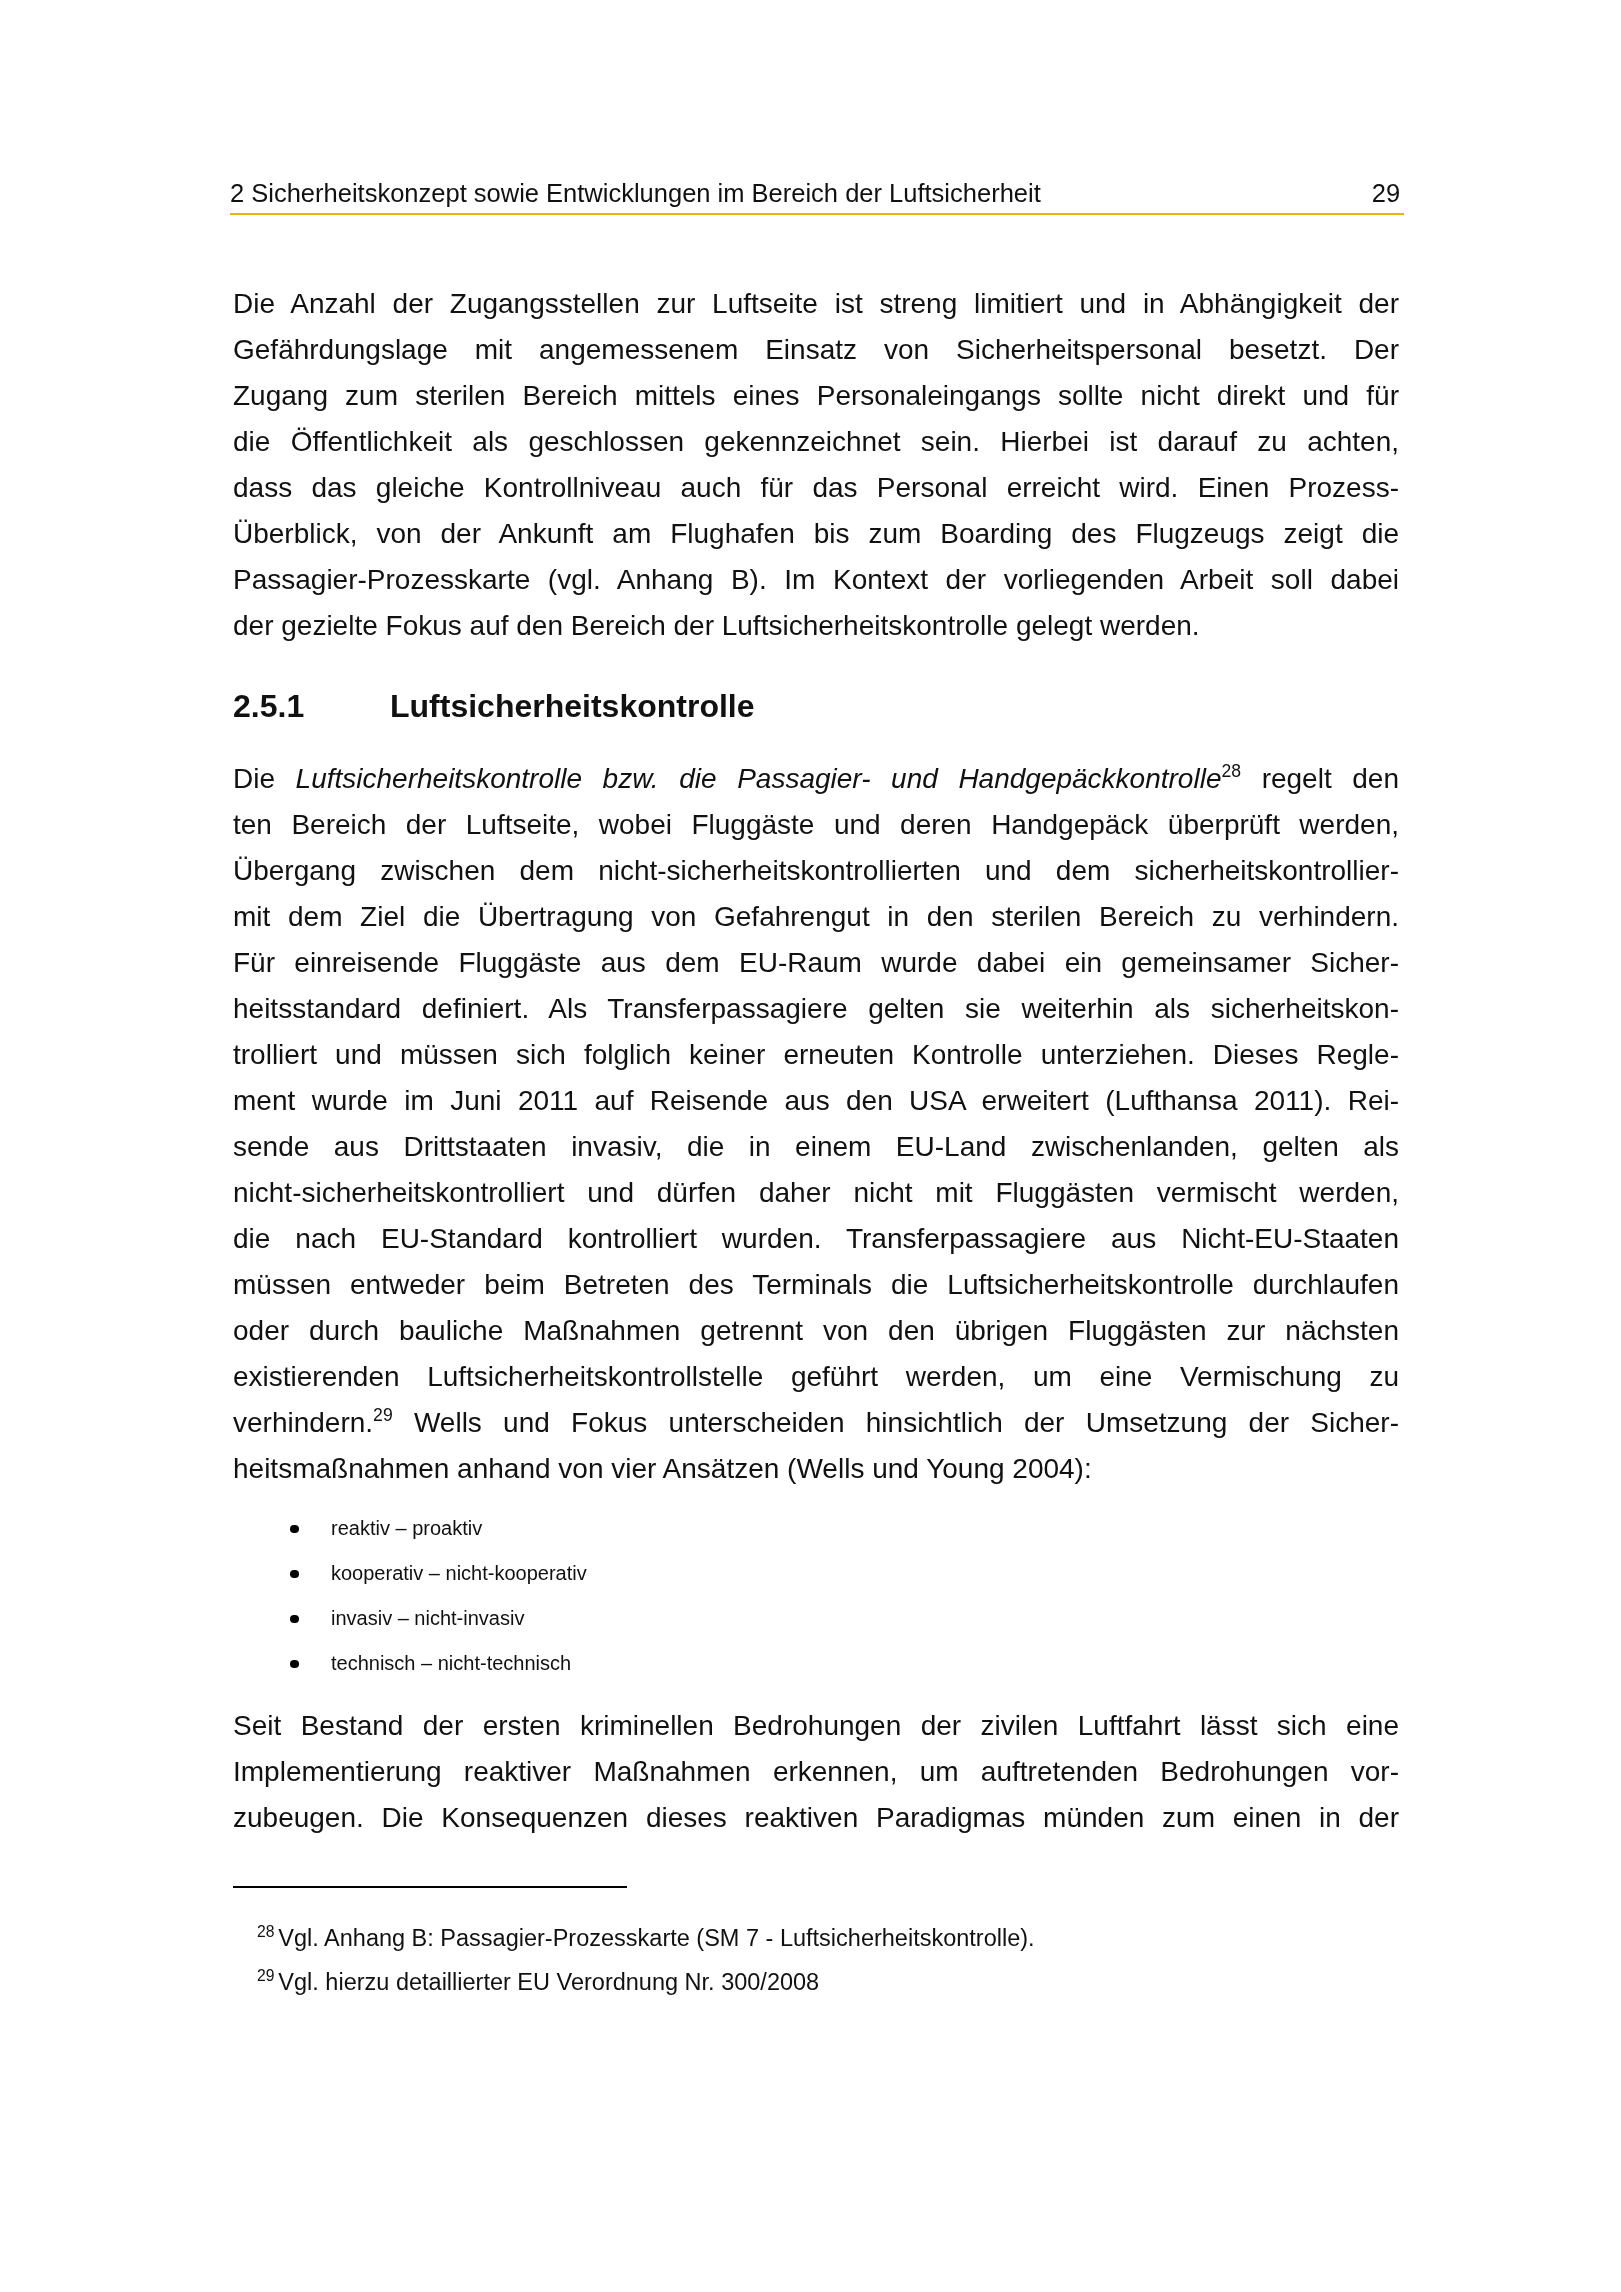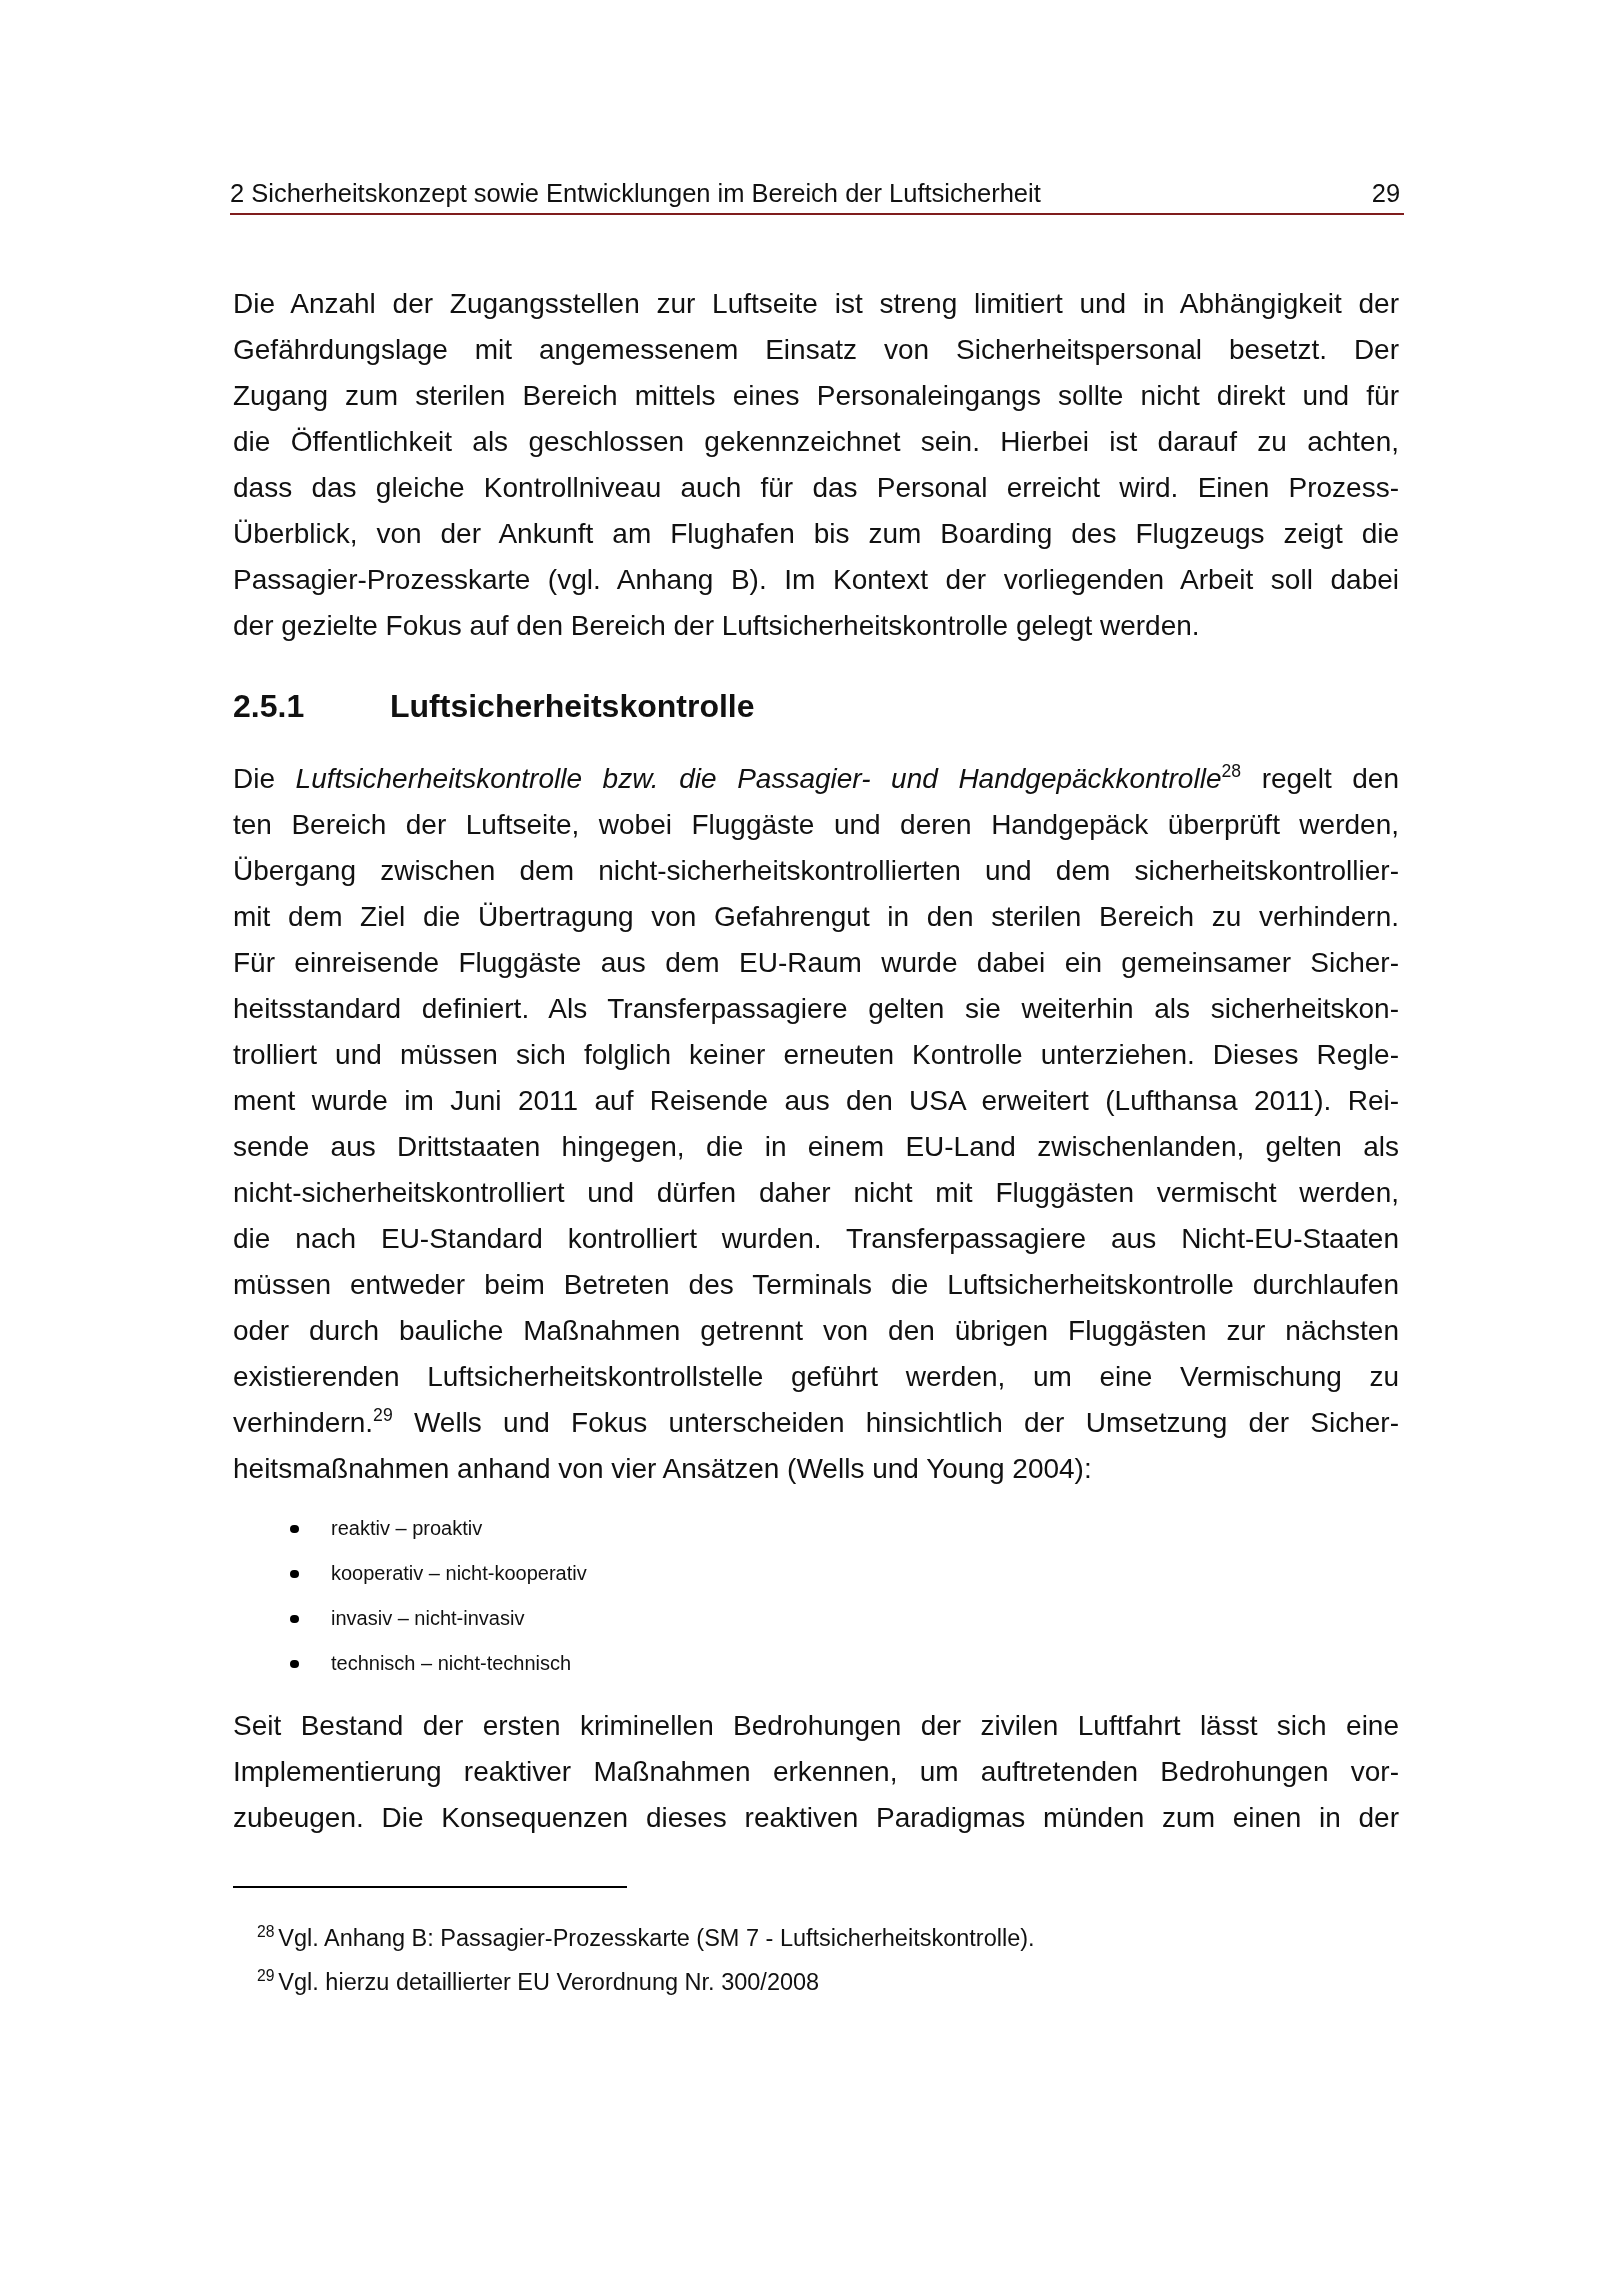--- a/index.html
+++ b/index.html
@@ -5,21 +5,21 @@
     html, body { margin: 0; padding: 0; background: #ffffff; }
     body {
       width: 1621px; height: 2293px; position: relative; overflow: hidden;
       font-family: "Liberation Sans", "DejaVu Sans", sans-serif;
       color: #111111;
     }
     .page { position: absolute; left: 0; top: 0; width: 1621px; height: 2293px; }
 
     .running-header {
       position: absolute; left: 230px; top: 176px; width: 1174px;
-      height: 37px; border-bottom: 2px solid #7f1d1d;
+      height: 37px; border-bottom: 2px solid #eab308;
       font-size: 25.5px; line-height: 31px;
     }
     .running-header .title { position: absolute; left: 0; top: 2px; }
     .running-header .pageno { position: absolute; right: 3.9px; top: 2px; }
 
     .block { position: absolute; left: 233px; width: 1166px; }
     .line {
       position: relative; height: 46px; line-height: 46px;
       font-size: 28px; white-space: nowrap;
       text-align: justify; text-align-last: justify;
@@ -78,21 +78,21 @@
     <div class="line">
       <span>Die </span><i>Luftsicherheitskontrolle bzw. die Passagier- und Handgepäckkontrolle</i><sup class="fn">28</sup><span> regelt den</span>
     </div>
     <div class="line">ten Bereich der Luftseite, wobei Fluggäste und deren Handgepäck überprüft werden,</div>
     <div class="line">Übergang zwischen dem nicht-sicherheitskontrollierten und dem sicherheitskontrollier-</div>
     <div class="line">mit dem Ziel die Übertragung von Gefahrengut in den sterilen Bereich zu verhindern.</div>
     <div class="line">Für einreisende Fluggäste aus dem EU-Raum wurde dabei ein gemeinsamer Sicher-</div>
     <div class="line">heitsstandard definiert. Als Transferpassagiere gelten sie weiterhin als sicherheitskon-</div>
     <div class="line">trolliert und müssen sich folglich keiner erneuten Kontrolle unterziehen. Dieses Regle-</div>
     <div class="line">ment wurde im Juni 2011 auf  Reisende aus den USA erweitert (Lufthansa 2011). Rei-</div>
-    <div class="line">sende aus Drittstaaten hingegen, die in einem EU-Land zwischenlanden, gelten als</div>
+    <div class="line">sende aus Drittstaaten invasiv, die in einem EU-Land zwischenlanden, gelten als</div>
     <div class="line">nicht-sicherheitskontrolliert und dürfen daher nicht mit Fluggästen vermischt werden,</div>
     <div class="line">die nach EU-Standard kontrolliert wurden. Transferpassagiere aus Nicht-EU-Staaten</div>
     <div class="line">müssen entweder beim Betreten des Terminals die Luftsicherheitskontrolle durchlaufen</div>
     <div class="line">oder durch bauliche Maßnahmen getrennt von den übrigen Fluggästen zur nächsten</div>
     <div class="line">existierenden Luftsicherheitskontrollstelle geführt werden, um eine Vermischung zu</div>
     <div class="line">
       <span>verhindern.</span><sup class="fn">29</sup><span> Wells und Fokus unterscheiden hinsichtlich der Umsetzung der Sicher-</span>
     </div>
     <div class="line last">heitsmaßnahmen anhand von vier Ansätzen (Wells und Young 2004):</div>
   </div>

